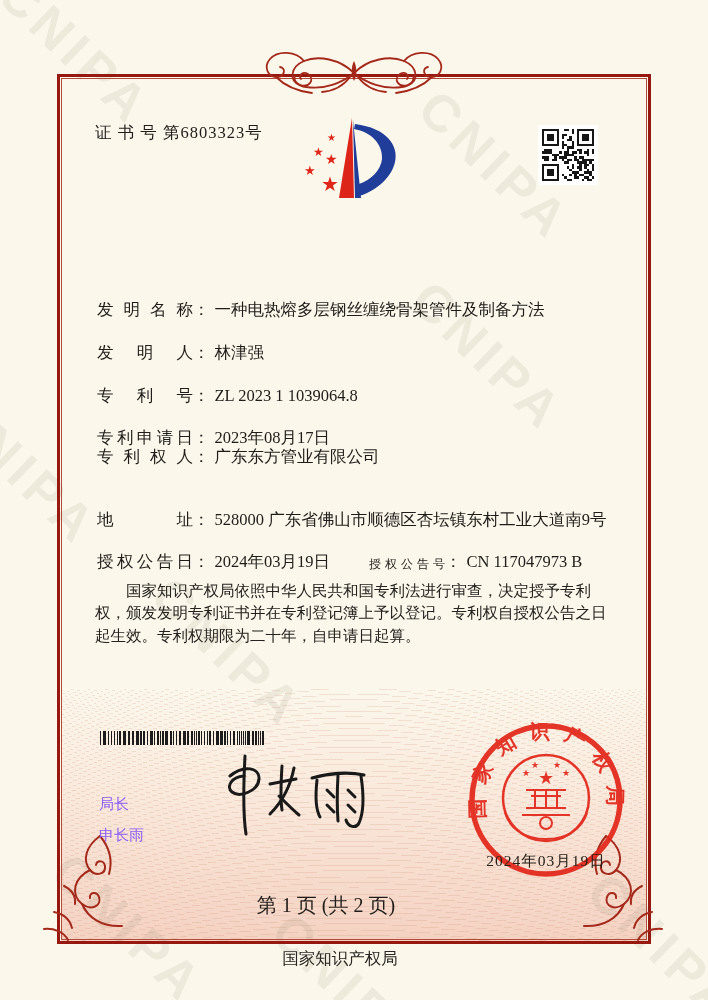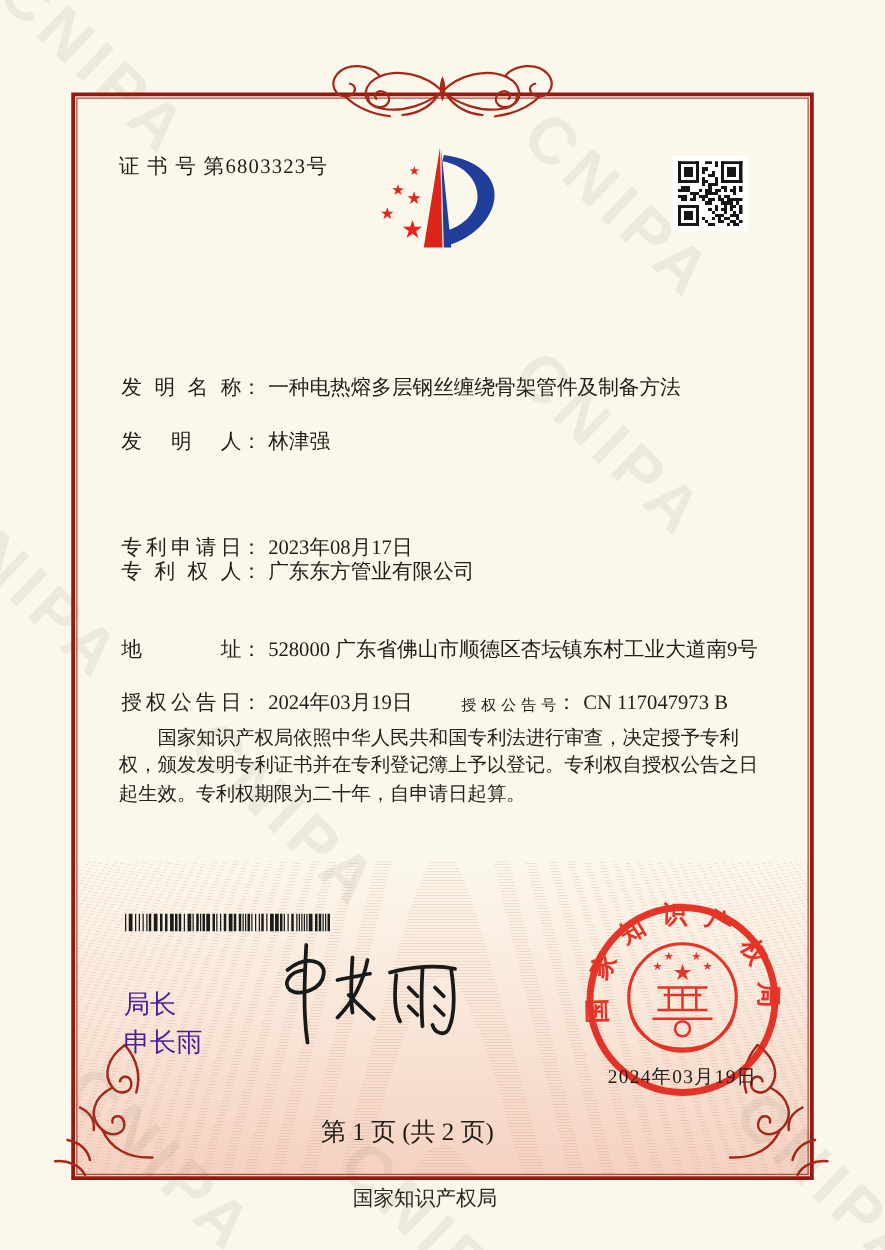--- a/index.html
+++ b/index.html
@@ -44,21 +44,21 @@
   .glabel{width:76px;font-size:12px;}
 
   
   .legal{position:absolute;left:95px;top:580px;width:520px;font-size:15.5px;line-height:22.4px;color:#25221f;}
   .legal p{margin:0;text-indent:2em;}
 
   
   .barcode{position:absolute;left:100px;top:731px;width:208px;height:14px;display:flex;align-items:stretch;}
   .barcode i{display:block;background:#1c1c1c;height:100%;}
   .director{position:absolute;left:99px;top:788px;font-family:"Liberation Sans","DejaVu Sans",sans-serif;
-            font-size:21px;line-height:31px;color:#4c1d95;}
+            font-size:15px;line-height:31px;color:#8b5cf6;}
   .sig{position:absolute;left:200px;top:748px;}
 
   
   .seal{position:absolute;left:464px;top:718px;z-index:6;}
 
   
   .page-indicator{position:absolute;left:0;top:892px;width:652px;text-align:center;font-size:20px;z-index:6;}
   .continuation{position:absolute;left:0;top:948px;width:680px;text-align:center;font-size:16.5px;color:#2a2724;}
 </style>
 </head>
@@ -272,20 +272,23 @@
         </svg>
     </div>
 
 
     <div class="field-row f0">
       <span class="flabel">发明名称</span><span class="fcolon">：</span><span class="fvalue">一种电热熔多层钢丝缠绕骨架管件及制备方法</span>
     </div>
     <div class="field-row f1">
       <span class="flabel">发明人</span><span class="fcolon">：</span><span class="fvalue">林津强</span>
     </div>
+    <div class="field-row f2">
+      <span class="flabel">专利号</span><span class="fcolon">：</span><span class="fvalue">ZL 2023 1 1039064.8</span>
+    </div>
     <div class="field-row f3">
       <span class="flabel">专利申请日</span><span class="fcolon">：</span><span class="fvalue">2023年08月17日</span>
     </div>
     <div class="field-row f4">
       <span class="flabel">专利权人</span><span class="fcolon">：</span><span class="fvalue">广东东方管业有限公司</span>
     </div>
     <div class="field-row f5">
       <span class="flabel">地址</span><span class="fcolon">：</span><span class="fvalue">528000 广东省佛山市顺德区杏坛镇东村工业大道南9号</span>
     </div>
     <div class="field-row f6">

